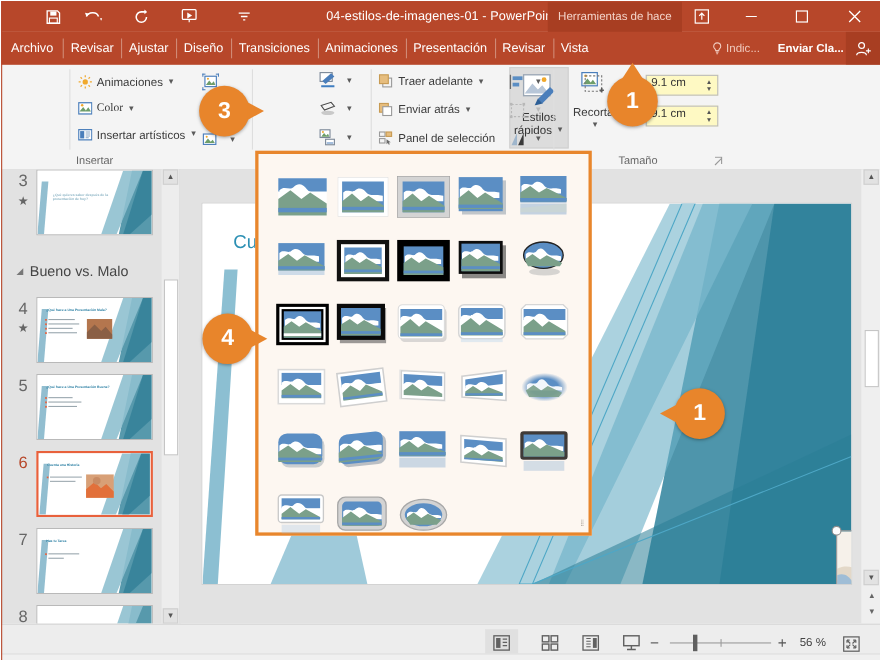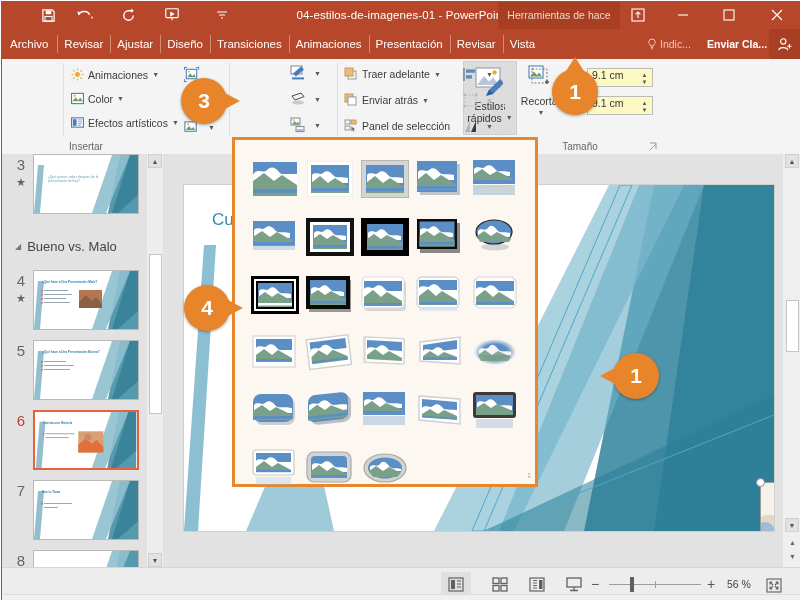--- a/index.html
+++ b/index.html
@@ -354,41 +354,41 @@
               <circle cx="7" cy="7" r="2.6" fill="#f0a82c"></circle>
               <g stroke="#f0a82c" stroke-width="1.2">
                 <path d="M7 0.5 v2M7 11.5 v2M0.5 7 h2M11.5 7 h2M2.4 2.4 l1.4 1.4M10.2 10.2 l1.4 1.4M11.6 2.4 l-1.4 1.4M3.8 10.2 l-1.4 1.4"></path>
               </g>
             </svg>
         </span>
         <span>Animaciones</span>
         <span class="caret">▼</span>
       </div>
 
-      <div class="rowbtn" style="left:70px;top:33px;">
+      <div class="rowbtn" style="left:70px;top:33px;font-family:Liberation Serif, serif;">
         <span class="ic">
           <svg width="13" height="13" viewBox="0 0 14 14">
               <rect x="0.6" y="1.5" width="12.8" height="11" fill="#fff" stroke="#4a7ebb" stroke-width="1.2"></rect>
               <path d="M1.4 10 L5 5.6 L7.6 9 L10 6 L12.6 10z" fill="#6e9e6a"></path>
               <circle cx="4" cy="4" r="1.2" fill="#f0a82c"></circle>
             </svg>
         </span>
         <span>Color</span>
         <span class="caret">▼</span>
       </div>
 
       <div class="rowbtn" style="left:70px;top:57px;">
         <span class="ic">
           <svg width="13" height="13" viewBox="0 0 14 14">
               <rect x="0.6" y="2" width="12.8" height="10" fill="#fff" stroke="#4a7ebb" stroke-width="1.2"></rect>
               <rect x="2" y="3.4" width="4" height="7.2" fill="#4a7ebb"></rect>
               <path d="M7.4 4.2 h4.4M7.4 6.2 h4.4M7.4 8.2 h4.4M7.4 10 h3" stroke="#8aa6c6" stroke-width="1"></path>
             </svg>
         </span>
-        <span>Efectos artísticos</span>
+        <span>Insertar artísticos</span>
         <span class="caret">▼</span>
       </div>
 
       <div class="rowbtn" style="left:182px;top:7px;">
         <span class="ic">
           <svg width="17" height="17" viewBox="0 0 18 18">
               <rect x="3.5" y="3.5" width="11" height="10" fill="#fff" stroke="#4a7ebb" stroke-width="1.1"></rect>
               <path d="M4.4 12 L7.6 7.6 L10 10.6 L12 8.4 L13.6 12z" fill="#6e9e6a"></path>
               <circle cx="6.4" cy="6" r="1" fill="#f0a82c"></circle>
               <g fill="#4a7ebb">

